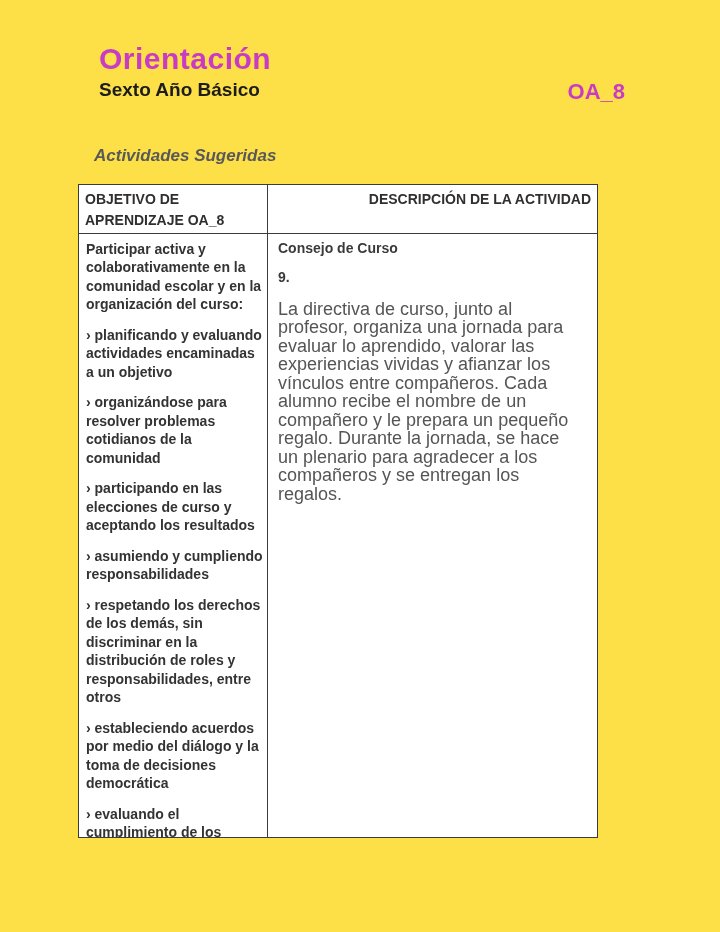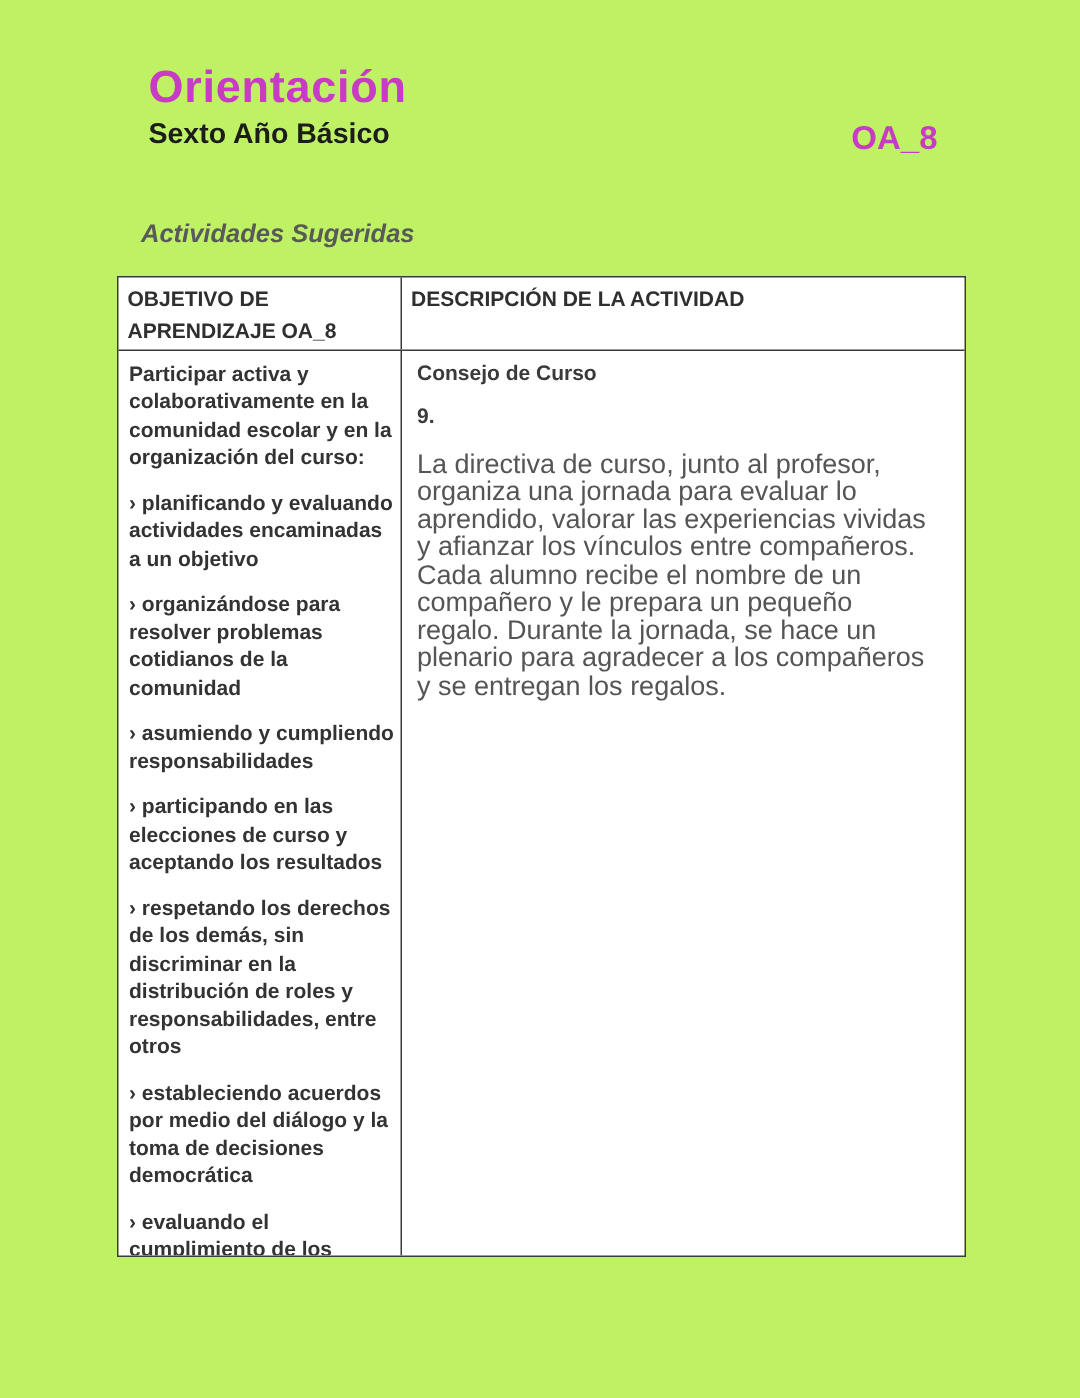--- a/index.html
+++ b/index.html
@@ -11,21 +11,21 @@
   }
   *{box-sizing:border-box;}
   html,body{margin:0;padding:0;}
   body{
     width:720px;height:932px;
     background:#ffffff;
     font-family:"Liberation Sans", sans-serif;
     position:relative;
     overflow:hidden;
   }
-  .page{position:absolute;inset:0;background:#bef264;padding-left:20px;}
+  .page{position:absolute;inset:0;background:#fde047;padding-left:20px;}
 
   
   .brand{position:absolute;left:99px;top:42px;}
   .brand-title{
     font-size:30px;font-weight:bold;color:var(--accent);
     line-height:34px;letter-spacing:0.5px;
   }
   .brand-sub{
     font-size:19px;font-weight:bold;color:#1c1c1c;
     line-height:22px;margin-top:3px;
@@ -38,21 +38,21 @@
 
   
   .doc-title{
     position:absolute;left:94px;top:146px;width:566px;
     margin:0;text-align:left;
     font-size:17px;font-weight:bold;color:var(--title-gray);font-style:italic;
   }
 
   
   .activity-table{
-    position:absolute;left:78px;top:184px;width:566px;height:654px;
+    position:absolute;left:78px;top:184px;width:520px;height:654px;
     border:1.5px solid var(--border);
     display:flex;flex-direction:column;
     background:#ffffff;
   }
   .t-row-head{
     display:flex;flex:0 0 48.5px;
     border-bottom:1.5px solid var(--border);
   }
   .t-row-body{
     display:flex;flex:1 1 auto;
@@ -61,21 +61,21 @@
   .col-left{
     flex:0 0 189px;width:189px;
     border-right:1.5px solid var(--border);
   }
   .col-right{flex:1 1 auto;}
 
   .th{
     font-size:14px;font-weight:bold;color:var(--text-dark);
     line-height:21px;padding:4px 6px 0 6px;
   }
-  .th-right{text-align:left;}
+  .th-right{text-align:right;}
 
   .td-left{
     padding:6px 3px 0 7px;
     font-size:14px;font-weight:bold;color:#333333;
     line-height:18.5px;
     overflow:hidden;
   }
   .td-left p{margin:0 0 12px 0;}
   .td-left .bullet{margin:0 0 12px 0;}
 
@@ -117,22 +117,22 @@
       <div class="col-right th th-right">DESCRIPCIÓN DE LA ACTIVIDAD</div>
     </div>
 
     <div class="t-row-body">
 
       <div class="col-left td-left">
         <p>Participar activa y colaborativamente en la comunidad escolar y en la organización del curso:</p>
         <div>
             <p class="bullet">› planificando y evaluando actividades encaminadas a un objetivo</p>
             <p class="bullet">› organizándose para resolver problemas cotidianos de la comunidad</p>
+            <p class="bullet">› participando en las elecciones de curso y aceptando los resultados</p>
             <p class="bullet">› asumiendo y cumpliendo responsabilidades</p>
-            <p class="bullet">› participando en las elecciones de curso y aceptando los resultados</p>
             <p class="bullet">› respetando los derechos de los demás, sin discriminar en la distribución de roles y responsabilidades, entre otros</p>
             <p class="bullet">› estableciendo acuerdos por medio del diálogo y la toma de decisiones democrática</p>
             <p class="bullet">› evaluando el cumplimiento de los</p>
           </div>
       </div>
 
       <div class="col-right td-right">
         <p class="activity-heading">Consejo de Curso</p>
         <p class="activity-number">9.</p>
         <p class="activity-desc">La directiva de curso, junto al profesor, organiza una jornada para evaluar lo aprendido, valorar las experiencias vividas y afianzar los vínculos entre compañeros. Cada alumno recibe el nombre de un compañero y le prepara un pequeño regalo. Durante la jornada, se hace un plenario para agradecer a los compañeros y se entregan los regalos.</p>

